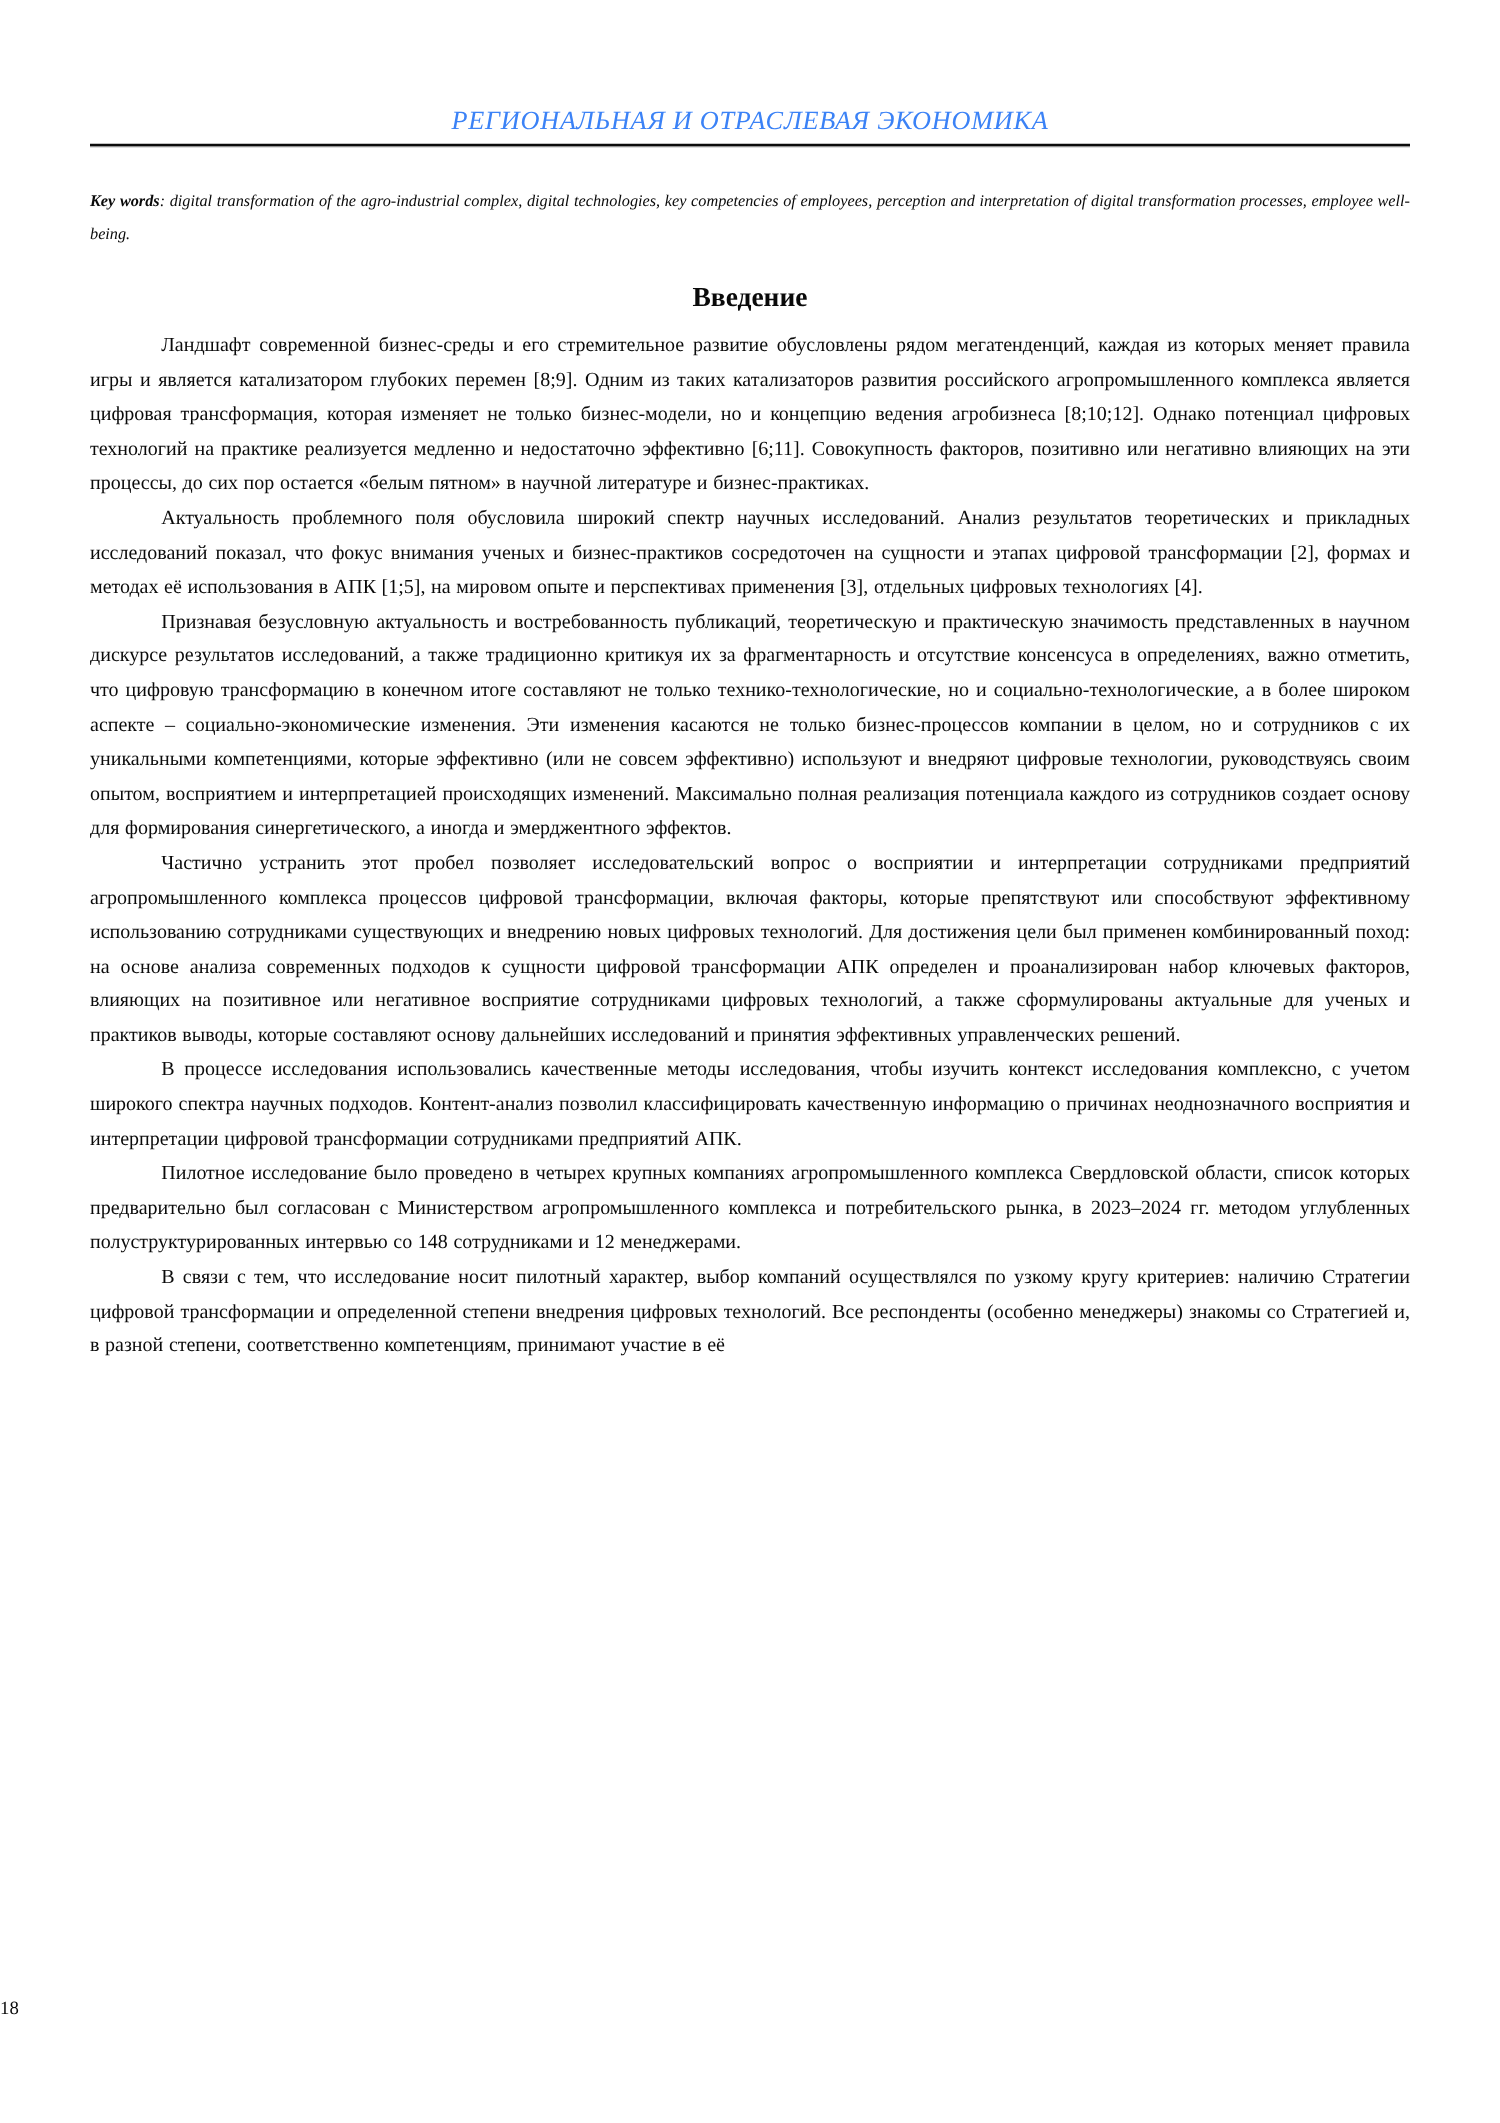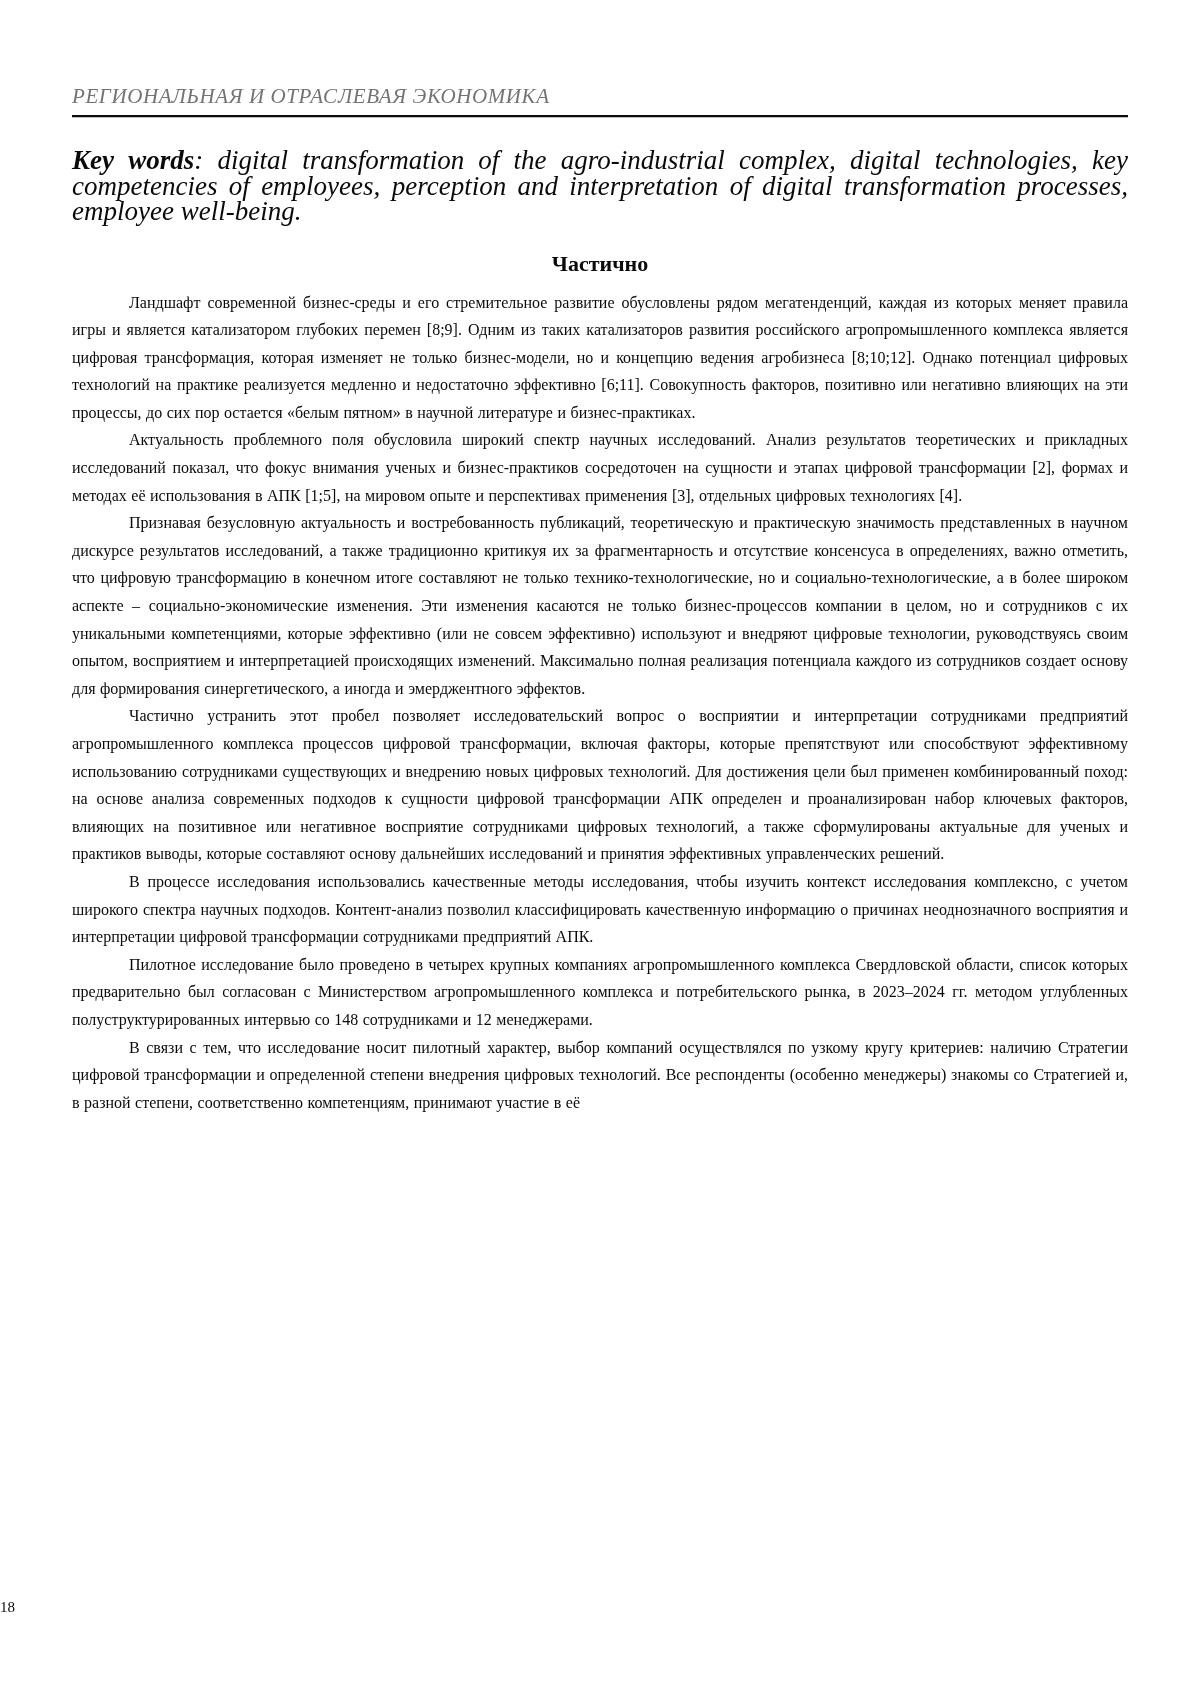--- a/index.html
+++ b/index.html
@@ -10,38 +10,38 @@
     color: #0a0a0a;
     font-family: "Liberation Serif", "DejaVu Serif", serif;
     position: relative;
     overflow: hidden;
   }
   .page {
     padding: 84px 72px 0 72px;
     box-sizing: border-box;
   }
   .running-head {
-    text-align: left;
+    text-align: center;
     font-style: italic;
     font-size: 21px;
     line-height: 24px;
     letter-spacing: 0.6px;
-    color: #737373;
+    color: #3b82f6;
     margin: 0;
   }
   .head-rule {
     margin-top: 7px;
     height: 0;
     border-top: 2.5px solid #0c0c0c;
     box-shadow: 0 1px 0 rgba(0,0,0,0.25);
   }
   .keywords {
     margin: 31px 0 0 0;
     font-style: italic;
-    font-size: 27px;
+    font-size: 13px;
     line-height: 25.5px;
     text-align: justify;
   }
   .keywords .kw-label { font-weight: bold; }
   .section-heading {
     text-align: center;
     font-size: 22px;
     line-height: 25px;
     font-weight: bold;
     margin: 26px 0 13px 0;
@@ -69,21 +69,21 @@
 
 <div class="page">
 
   <div class="running-head">РЕГИОНАЛЬНАЯ И ОТРАСЛЕВАЯ ЭКОНОМИКА</div>
 
   <div class="head-rule"></div>
 
   <p class="keywords"><span class="kw-label">Key words</span><span>: digital transformation of the agro-industrial complex, digital technologies, key competencies of employees, perception and interpretation of digital transformation processes, employee well-being.</span></p>
 
   <div>
-      <h2 class="section-heading">Частично</h2>
+      <h2 class="section-heading">Введение</h2>
       <p class="body-par">Ландшафт современной бизнес-среды и его стремительное развитие обусловлены рядом мегатенденций, каждая из которых меняет правила игры и является катализатором глубоких перемен [8;9]. Одним из таких катализаторов развития российского агропромышленного комплекса является цифровая трансформация, которая изменяет не только бизнес-модели, но и концепцию ведения агробизнеса [8;10;12]. Однако потенциал цифровых технологий на практике реализуется медленно и недостаточно эффективно [6;11]. Совокупность факторов, позитивно или негативно влияющих на эти процессы, до сих пор остается «белым пятном» в научной литературе и бизнес-практиках.</p>
       <p class="body-par">Актуальность проблемного поля обусловила широкий спектр научных исследований. Анализ результатов теоретических и прикладных исследований показал, что фокус внимания ученых и бизнес-практиков сосредоточен на сущности и этапах цифровой трансформации [2], формах и методах её использования в АПК [1;5], на мировом опыте и перспективах применения [3], отдельных цифровых технологиях [4].</p>
       <p class="body-par">Признавая безусловную актуальность и востребованность публикаций, теоретическую и практическую значимость представленных в научном дискурсе результатов исследований, а также традиционно критикуя их за фрагментарность и отсутствие консенсуса в определениях, важно отметить, что цифровую трансформацию в конечном итоге составляют не только технико-технологические, но и социально-технологические, а в более широком аспекте – социально-экономические изменения. Эти изменения касаются не только бизнес-процессов компании в целом, но и сотрудников с их уникальными компетенциями, которые эффективно (или не совсем эффективно) используют и внедряют цифровые технологии, руководствуясь своим опытом, восприятием и интерпретацией происходящих изменений. Максимально полная реализация потенциала каждого из сотрудников создает основу для формирования синергетического, а иногда и эмерджентного эффектов.</p>
       <p class="body-par">Частично устранить этот пробел позволяет исследовательский вопрос о восприятии и интерпретации сотрудниками предприятий агропромышленного комплекса процессов цифровой трансформации, включая факторы, которые препятствуют или способствуют эффективному использованию сотрудниками существующих и внедрению новых цифровых технологий. Для достижения цели был применен комбинированный поход: на основе анализа современных подходов к сущности цифровой трансформации АПК определен и проанализирован набор ключевых факторов, влияющих на позитивное или негативное восприятие сотрудниками цифровых технологий, а также сформулированы актуальные для ученых и практиков выводы, которые составляют основу дальнейших исследований и принятия эффективных управленческих решений.</p>
       <p class="body-par">В процессе исследования использовались качественные методы исследования, чтобы изучить контекст исследования комплексно, с учетом широкого спектра научных подходов. Контент-анализ позволил классифицировать качественную информацию о причинах неоднозначного восприятия и интерпретации цифровой трансформации сотрудниками предприятий АПК.</p>
       <p class="body-par">Пилотное исследование было проведено в четырех крупных компаниях агропромышленного комплекса Свердловской области, список которых предварительно был согласован с Министерством агропромышленного комплекса и потребительского рынка, в 2023–2024 гг. методом углубленных полуструктурированных интервью со 148 сотрудниками и 12 менеджерами.</p>
       <p class="body-par">В связи с тем, что исследование носит пилотный характер, выбор компаний осуществлялся по узкому кругу критериев: наличию Стратегии цифровой трансформации и определенной степени внедрения цифровых технологий. Все респонденты (особенно менеджеры) знакомы со Стратегией и, в разной степени, соответственно компетенциям, принимают участие в её</p>
     </div>
 
 </div>

